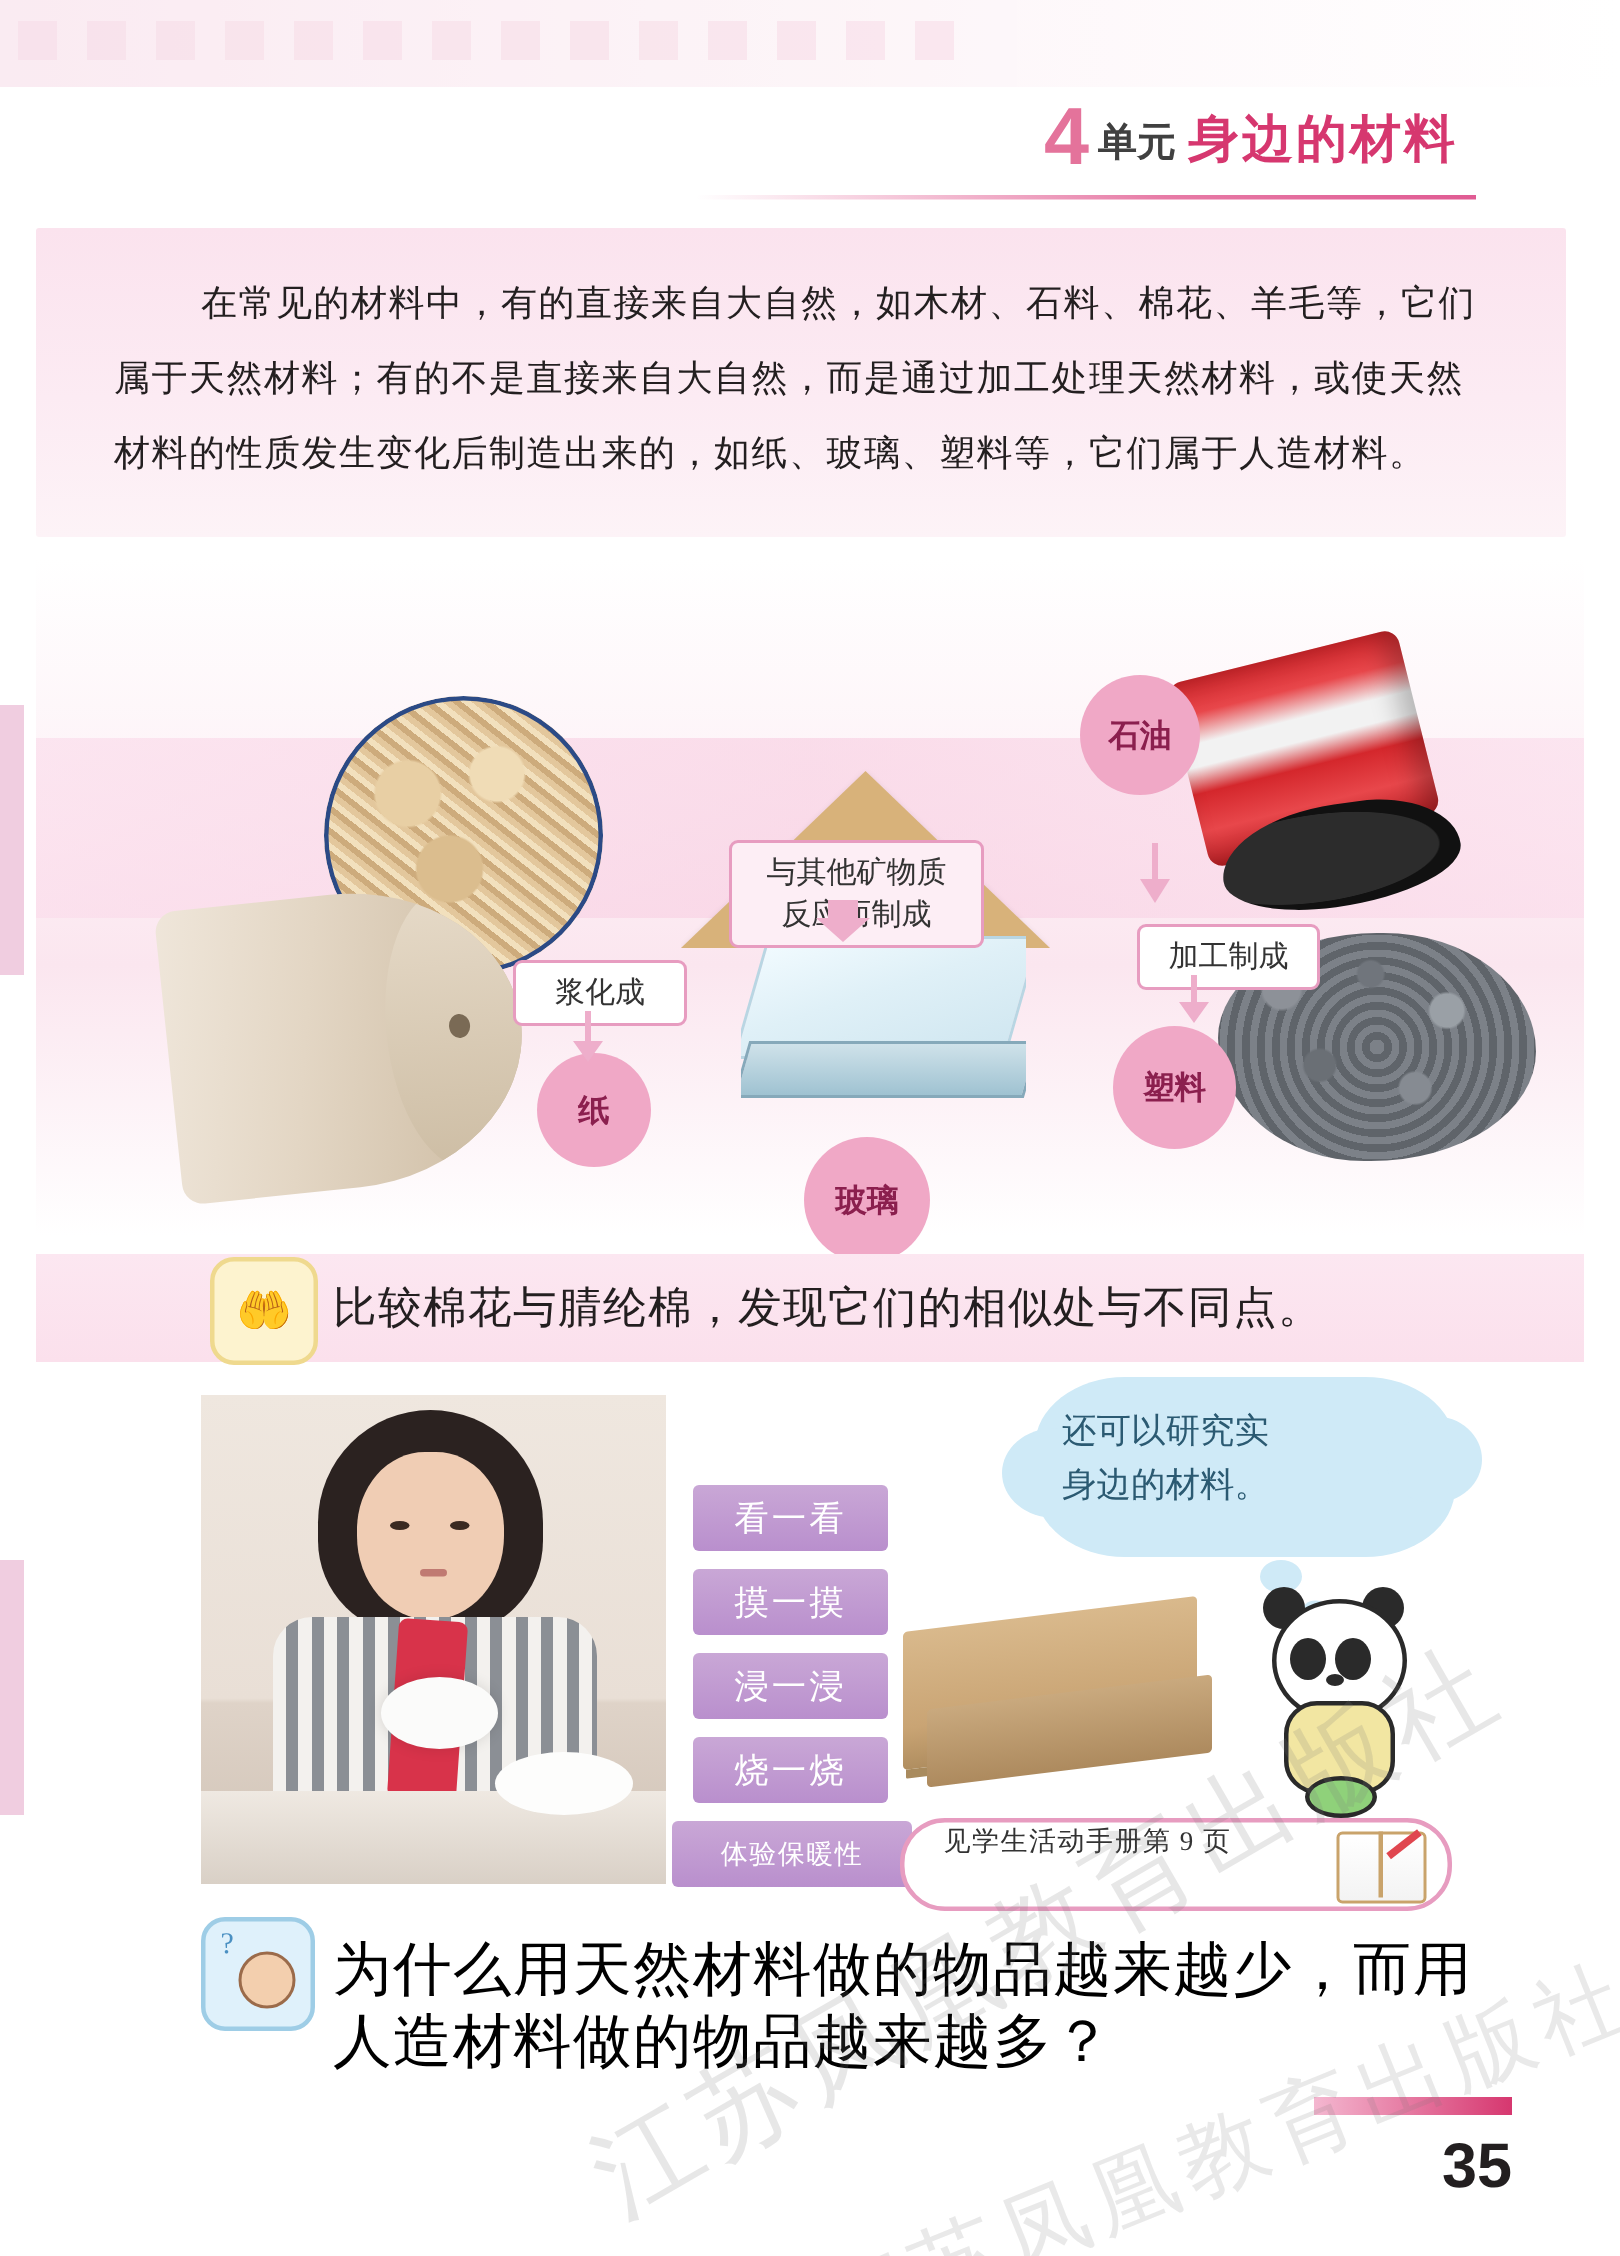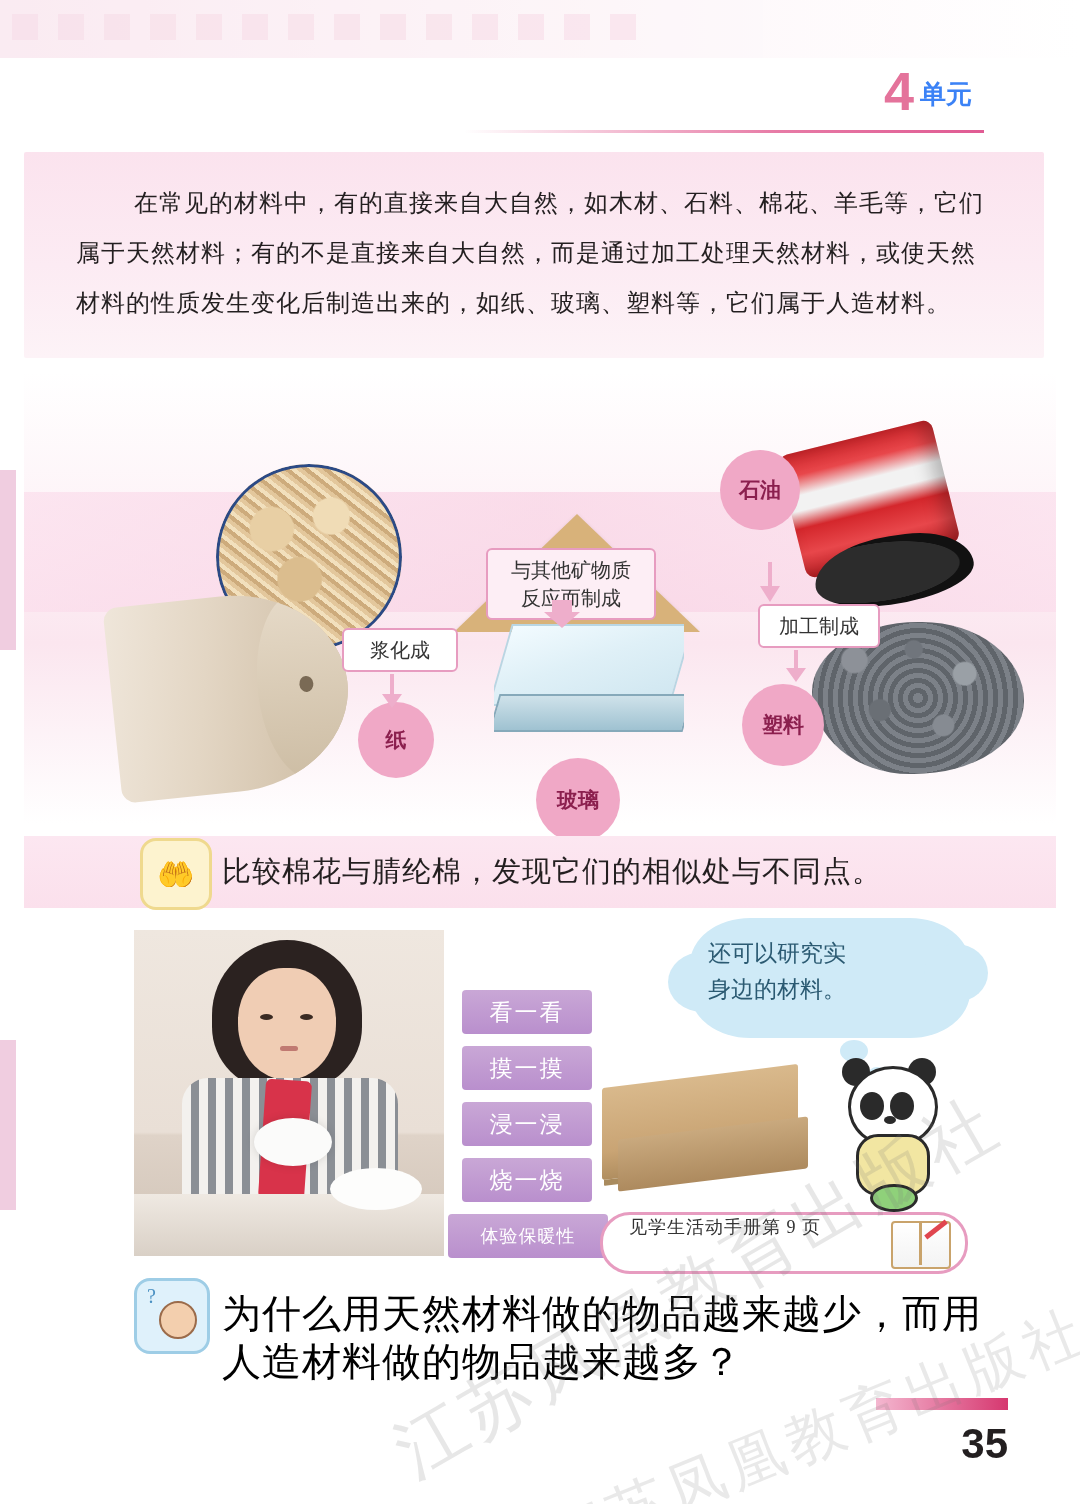--- a/index.html
+++ b/index.html
@@ -24,21 +24,21 @@
   .header{
     position:absolute;right:108px;top:64px;
     display:flex;align-items:flex-end;gap:8px;
   }
   .unit-num{
     font-family:"Liberation Sans", sans-serif;
     font-size:54px;font-weight:bold;color:#e4739b;line-height:1;
     letter-spacing:-2px;
   }
   .unit-word{
-    font-size:26px;color:#3b82f6;padding-bottom:6px;font-weight:bold;
+    font-size:26px;color:#404040;padding-bottom:6px;font-weight:bold;
   }
   .unit-title{
     font-size:34px;color:#d6376f;font-weight:bold;padding-bottom:2px;
     letter-spacing:2px;
   }
   .header-rule{
     position:absolute;right:96px;top:130px;width:520px;height:3px;
     background:linear-gradient(90deg,rgba(233,150,185,0) 0%,#e77ba6 60%,#e05b93 100%);
   }
   
@@ -75,21 +75,21 @@
   .clabel{
     position:absolute;border-radius:50%;
     background:#f0a8c6;color:#8b1f4e;
     display:flex;align-items:center;justify-content:center;
     text-align:center;font-size:21px;line-height:27px;font-weight:bold;
   }
   
   .rlabel{
     position:absolute;background:#fff;border:2px solid #e79cc0;
     color:#333;font-size:20px;line-height:28px;text-align:center;
-    padding:6px 10px;border-radius:6px;
+    padding:6px 10px;border-radius:6px;margin-top:12px;
   }
   .rlabel.pinkfill{background:#fdeef5;}
   
   .arrow{position:absolute;}
   
   .photo{position:absolute;overflow:hidden;}
   .wood-fiber{
     left:192px;top:92px;width:186px;height:186px;border-radius:50%;
     background:
       radial-gradient(circle at 30% 35%, #e8cfa4 0 12%, rgba(0,0,0,0) 13%),
@@ -295,20 +295,21 @@
   <div class="sq" style="left:426px"></div>
   <div class="sq" style="left:472px"></div>
   <div class="sq" style="left:518px"></div>
   <div class="sq" style="left:564px"></div>
   <div class="sq" style="left:610px"></div>
 </div>
 
 <div class="header">
   <span class="unit-num">4</span>
   <span class="unit-word">单元</span>
+  <span class="unit-title">身边的材料</span>
 </div>
 <div class="header-rule"></div>
 
 <div class="left-strip"></div>
 <div class="left-strip2"></div>
 
 <div class="intro">
   <p>在常见的材料中，有的直接来自大自然，如木材、石料、棉花、羊毛等，它们属于天然材料；有的不是直接来自大自然，而是通过加工处理天然材料，或使天然材料的性质发生变化后制造出来的，如纸、玻璃、塑料等，它们属于人造材料。</p>
 </div>
 

